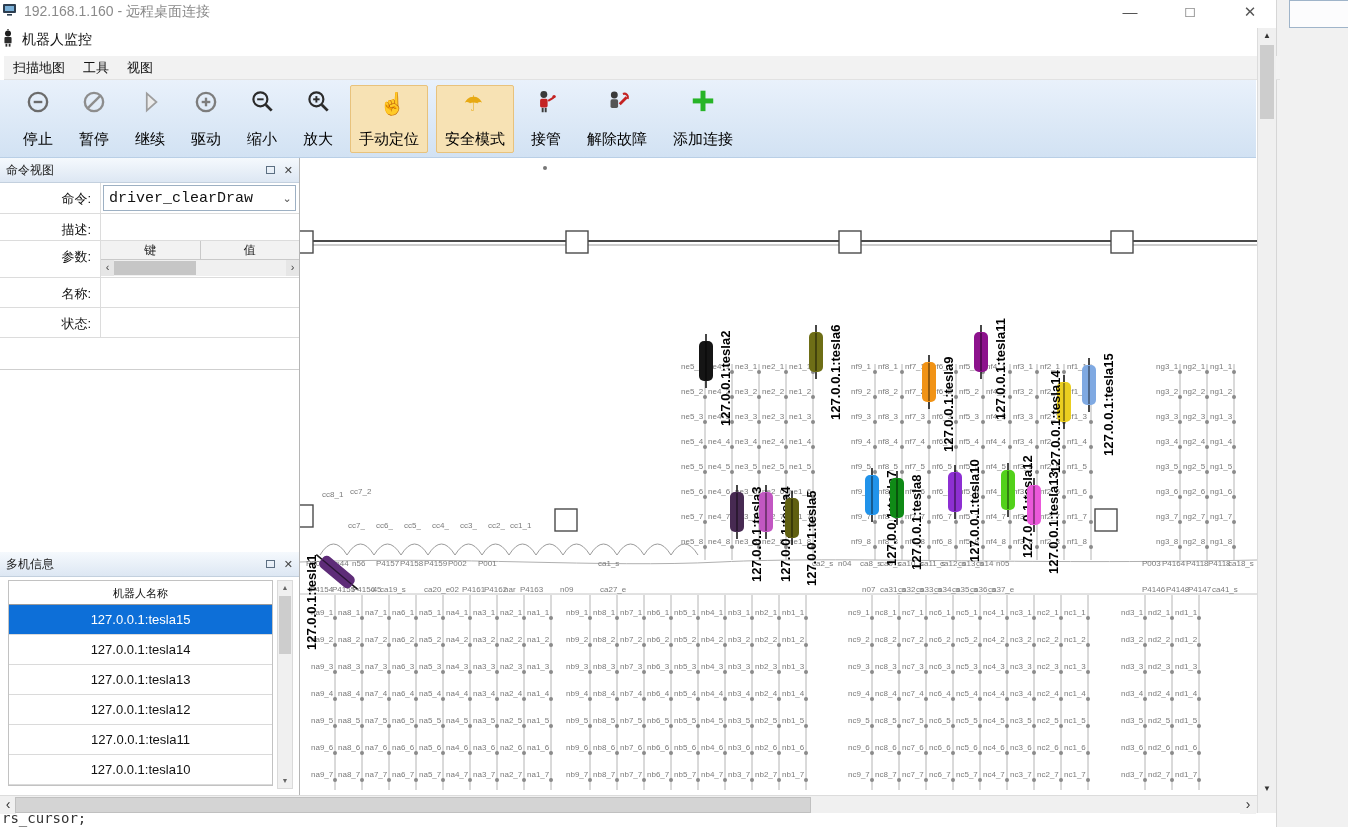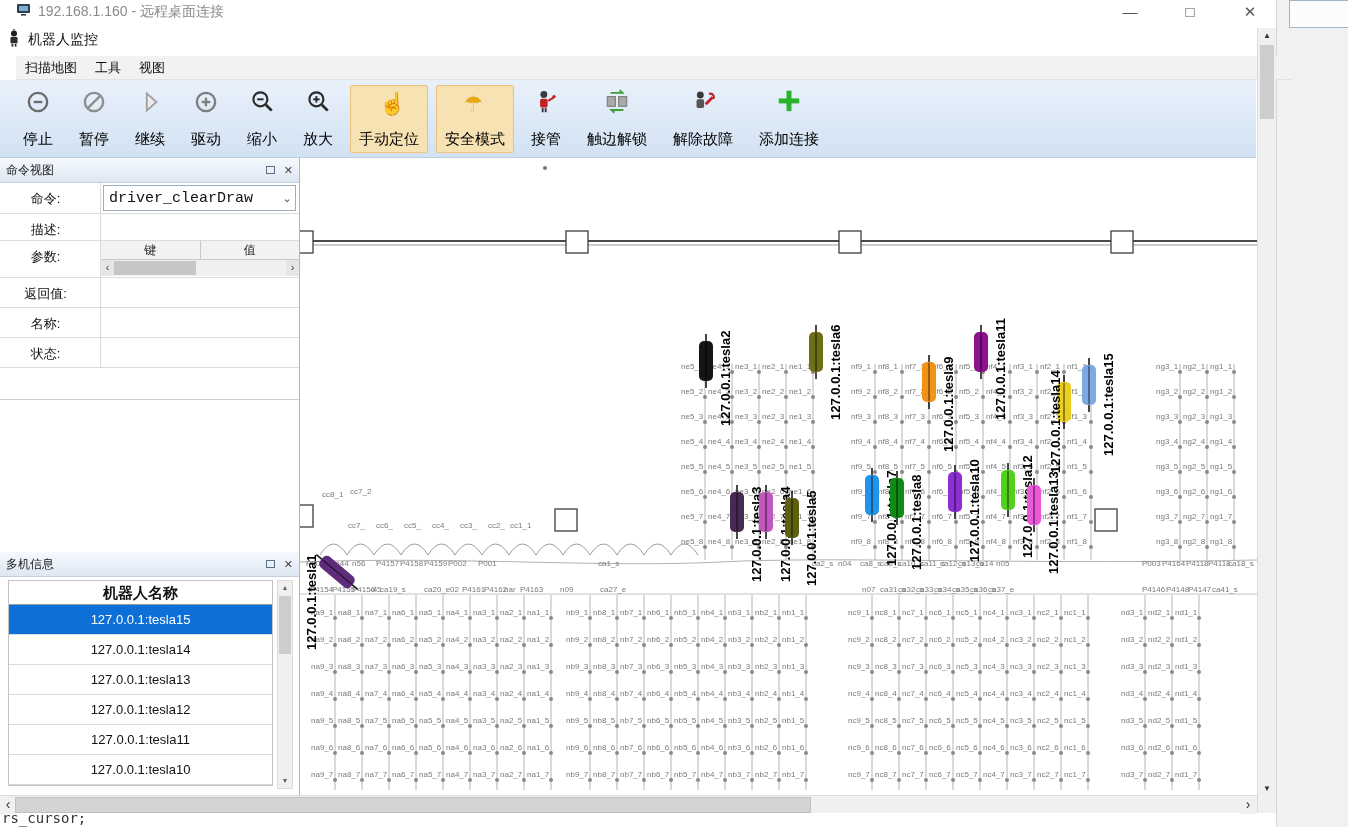--- a/index.html
+++ b/index.html
@@ -1,67 +1,67 @@
 <!DOCTYPE html>
 <html><head>
 <meta charset="utf-8">
 <style>
   *{box-sizing:border-box;margin:0;padding:0}
   html,body{width:1348px;height:827px;overflow:hidden}
   body{position:relative;background:#fff;font-family:"Liberation Sans",sans-serif;color:#222;-webkit-user-select:none;user-select:none}
 
   
-  .rdp-titlebar{position:absolute;left:0;top:0;width:1276px;height:24px;background:#fff;display:flex;align-items:center;padding-left:16px}
+  .rdp-titlebar{position:absolute;left:0;top:0;width:1276px;height:24px;background:#fff;display:flex;align-items:center;padding-left:2px}
   .rdp-title{color:#8a8a8a;font-size:14px;margin-left:6px}
   .win-btn{position:absolute;top:0;width:44px;height:24px;text-align:center;line-height:24px;color:#555;font-size:15px;cursor:pointer}
   .win-min{left:1108px}.win-max{left:1168px}.win-close{left:1228px}
 
   
   .right-strip{position:absolute;left:1276px;top:0;width:72px;height:827px;background:#f1f1f1;border-left:1px solid #d6d6d6}
   .corner-box{position:absolute;left:12px;top:0;width:60px;height:28px;background:#fcfcfd;border:1px solid #9fb4c9}
 
   
-  .app-titlebar{position:absolute;left:0;top:24px;width:1276px;height:32px;background:#fff;display:flex;align-items:center;padding-left:6px}
+  .app-titlebar{position:absolute;left:0;top:24px;width:1276px;height:32px;background:#fff;display:flex;align-items:center;}
   .app-title{font-size:14px;color:#111;margin-left:6px}
-  .menubar{position:absolute;left:16px;top:56px;width:1276px;height:24px;background:#f2f2f2;display:flex;align-items:flex-start;border-bottom:1px solid #e2e2e2}
+  .menubar{position:absolute;left:4px;top:56px;width:1276px;height:24px;background:#f2f2f2;display:flex;align-items:flex-start;border-bottom:1px solid #e2e2e2}
   .menu-item{font-size:13px;padding:3px 9px;color:#111;cursor:default}
   .toolbar{position:absolute;left:0;top:80px;width:1256px;height:78px;background:linear-gradient(#e9f1fb,#d2e2f3);border-bottom:1px solid #b9cfe6;display:flex;align-items:center;padding-left:14px;gap:8px}
   .tb-btn{display:flex;flex-direction:column;align-items:center;justify-content:center;padding:4px 8px;height:68px;border:1px solid transparent;cursor:pointer}
   .tb-btn.active{background:#f7e2b4;border:1px solid #e8c27c;border-radius:2px}
   .tb-icon{height:32px;display:flex;align-items:center;justify-content:center}
   .tb-label{font-size:15px;color:#000;white-space:nowrap;margin-top:14px}
 
   
   .panel{position:absolute;left:0;width:300px;background:#fff;border-right:1px solid #b5b5b5}
   .panel-header{height:20px;background:linear-gradient(#f5f9fd,#dde7f3);border-bottom:1px solid #c3d0de;display:flex;align-items:center;padding:12px 6px;font-size:12px;color:#222}
   .panel-header .spacer{flex:1}
   .float-icon{width:9px;height:8px;border:1px solid #5c6f82;margin-right:9px;display:inline-block}
   .panel-close{font-size:11px;color:#444;cursor:pointer}
   .cmd-panel{top:158px;height:394px}
   .multi-panel{top:552px;height:243px}
 
   .cmd-form{border-bottom:1px solid #cfcfcf}
   .form-row{display:flex;border-bottom:1px solid #dcdcdc;background:#fff}
-  .form-label{width:100px;text-align:center;padding:7px 9px 0 0;font-size:13px;color:#111}
+  .form-label{width:100px;text-align:right;padding:7px 9px 0 0;font-size:13px;color:#111}
   .form-field{flex:1;border-left:1px solid #dcdcdc;position:relative}
   .r-cmd{height:31px}.r-desc{height:27px}.r-param{height:37px}.r-ret{height:30px}.r-name{height:30px}.r-stat{height:30px}.r-send{height:31px;border-bottom:none}
   .combo{position:absolute;left:2px;right:3px;top:2px;bottom:2px;border:1px solid #9db0c3;background:#fff;display:flex;align-items:center}
   .combo-value{flex:1;font-family:Liberation Mono, monospace;font-size:15px;color:#111;padding-left:5px;white-space:nowrap;overflow:hidden}
   .combo-arrow{width:16px;text-align:center;color:#555;font-size:11px}
   .param-head{display:flex;height:19px;border-bottom:1px solid #c9c9c9}
   .param-col{flex:1;background:#f2f2f2;font-size:12px;text-align:center;line-height:18px;color:#222}
   .param-col:first-child{border-right:1px solid #c9c9c9}
   .param-scroll{position:relative;height:16px;background:#f0f0f0}
   .ps-arrow{position:absolute;top:0;width:13px;height:16px;text-align:center;line-height:15px;font-size:11px;color:#444;background:#e6e6e6}
   .ps-left{left:0}.ps-right{right:0}
   .ps-thumb{position:absolute;left:13px;top:1px;width:82px;height:14px;background:#c6c6c6}
   .send-btn{position:absolute;left:2px;right:3px;top:2px;bottom:2px;background:linear-gradient(#f7f7f7,#e2e2e2);border:1px solid #aeaeae;font-size:13px;color:#111;display:flex;align-items:center;justify-content:center;cursor:pointer}
 
   .robot-table{position:absolute;left:8px;right:26px;top:28px;border:1px solid #c2c2c2;background:#fff}
-  .robot-table-header{height:24px;font-size:15px;font-weight:bold;text-align:center;line-height:24px;border-bottom:1px solid #9a9a9a;color:#111}
+  .robot-table-header{height:24px;font-size:11px;font-weight:normal;text-align:center;line-height:24px;border-bottom:1px solid #9a9a9a;color:#111}
   .robot-row{height:30px;font-size:13px;text-align:center;line-height:29px;border-bottom:1px solid #dadada;color:#111;cursor:pointer;background:#fff}
   .robot-row.selected{background:#0d6fd8;color:#fff}
   .mini-vscroll{position:absolute;right:6px;top:28px;bottom:6px;width:16px;background:#f0f0f0;border:1px solid #dadada}
   .mv-arrow{height:14px;text-align:center;font-size:7px;line-height:14px;color:#666}
   .mv-thumb{position:absolute;left:1px;right:1px;top:15px;height:58px;background:#cdcdcd}
   .mv-down{position:absolute;bottom:0;left:0;right:0}
 
   
   .map-area{position:absolute;left:300px;top:158px;width:957px;height:637px;background:#fff;overflow:hidden}
   .map-area svg{display:block}
@@ -193,30 +193,20 @@
         <svg viewBox="0 0 24 26" width="26" height="28">
           <circle cx="10" cy="6" r="3.2" fill="#3a3a3a"></circle>
           <rect x="6.5" y="10" width="7" height="8" rx="1.5" fill="#c42222"></rect>
           <rect x="8" y="18.5" width="1.8" height="4" fill="#3a3a3a"></rect>
           <rect x="10.8" y="18.5" width="1.8" height="4" fill="#3a3a3a"></rect>
           <path d="M14 12 l5 -3" stroke="#c42222" stroke-width="2"></path>
           <circle cx="19.5" cy="8" r="1.6" fill="#c42222"></circle>
         </svg>
       </div>
       <div class="tb-label">接管</div>
-    </div>
-    <div class="tb-btn">
-      <div class="tb-icon">
-        <svg viewBox="0 0 24 26" width="26" height="28">
-          <rect x="3" y="8" width="7.5" height="9" fill="#a9a9a9" stroke="#7a7a7a"></rect>
-          <rect x="13.5" y="8" width="7.5" height="9" fill="#a9a9a9" stroke="#7a7a7a"></rect>
-          <path d="M6 4.5 h11 l-2.5 -2.5 M18 20.5 h-11 l2.5 2.5" stroke="#3f9c3f" stroke-width="1.8" fill="none"></path>
-        </svg>
-      </div>
-      <div class="tb-label">触边解锁</div>
     </div>
     <div class="tb-btn">
       <div class="tb-icon">
         <svg viewBox="0 0 24 26" width="26" height="28">
           <circle cx="9.5" cy="6.5" r="3.2" fill="#3a3a3a"></circle>
           <rect x="6" y="10.5" width="7" height="8" rx="1.5" fill="#555"></rect>
           <path d="M14.5 15 L21 8.5" stroke="#c42222" stroke-width="2.6"></path>
           <path d="M17.5 5.5 a3.5 3.5 0 0 1 4.5 4.5" stroke="#c42222" stroke-width="2" fill="none"></path>
         </svg>
       </div>
@@ -260,24 +250,20 @@
         <div class="param-head">
           <div class="param-col">键</div>
           <div class="param-col">值</div>
         </div>
         <div class="param-scroll">
           <div class="ps-arrow ps-left">‹</div>
           <div class="ps-thumb"></div>
           <div class="ps-arrow ps-right">›</div>
         </div>
       </div>
-    </div>
-    <div class="form-row r-ret">
-      <div class="form-label">返回值:</div>
-      <div class="form-field"></div>
     </div>
     <div class="form-row r-name">
       <div class="form-label">名称:</div>
       <div class="form-field"></div>
     </div>
     <div class="form-row r-stat">
       <div class="form-label">状态:</div>
       <div class="form-field"></div>
     </div>
     <div class="form-row r-send">

